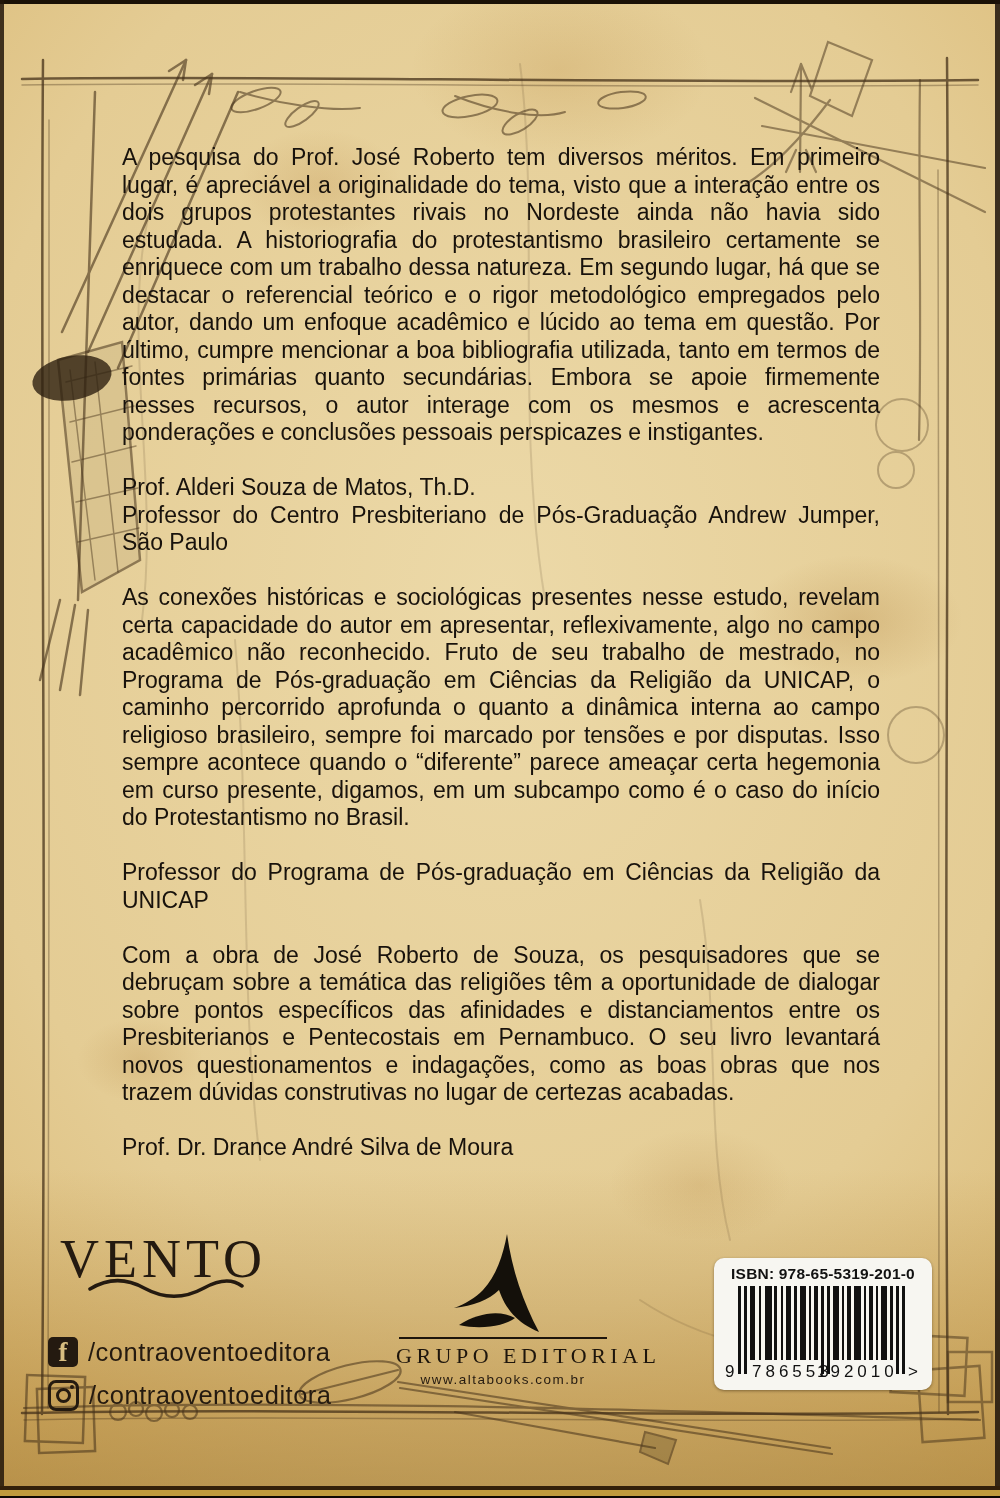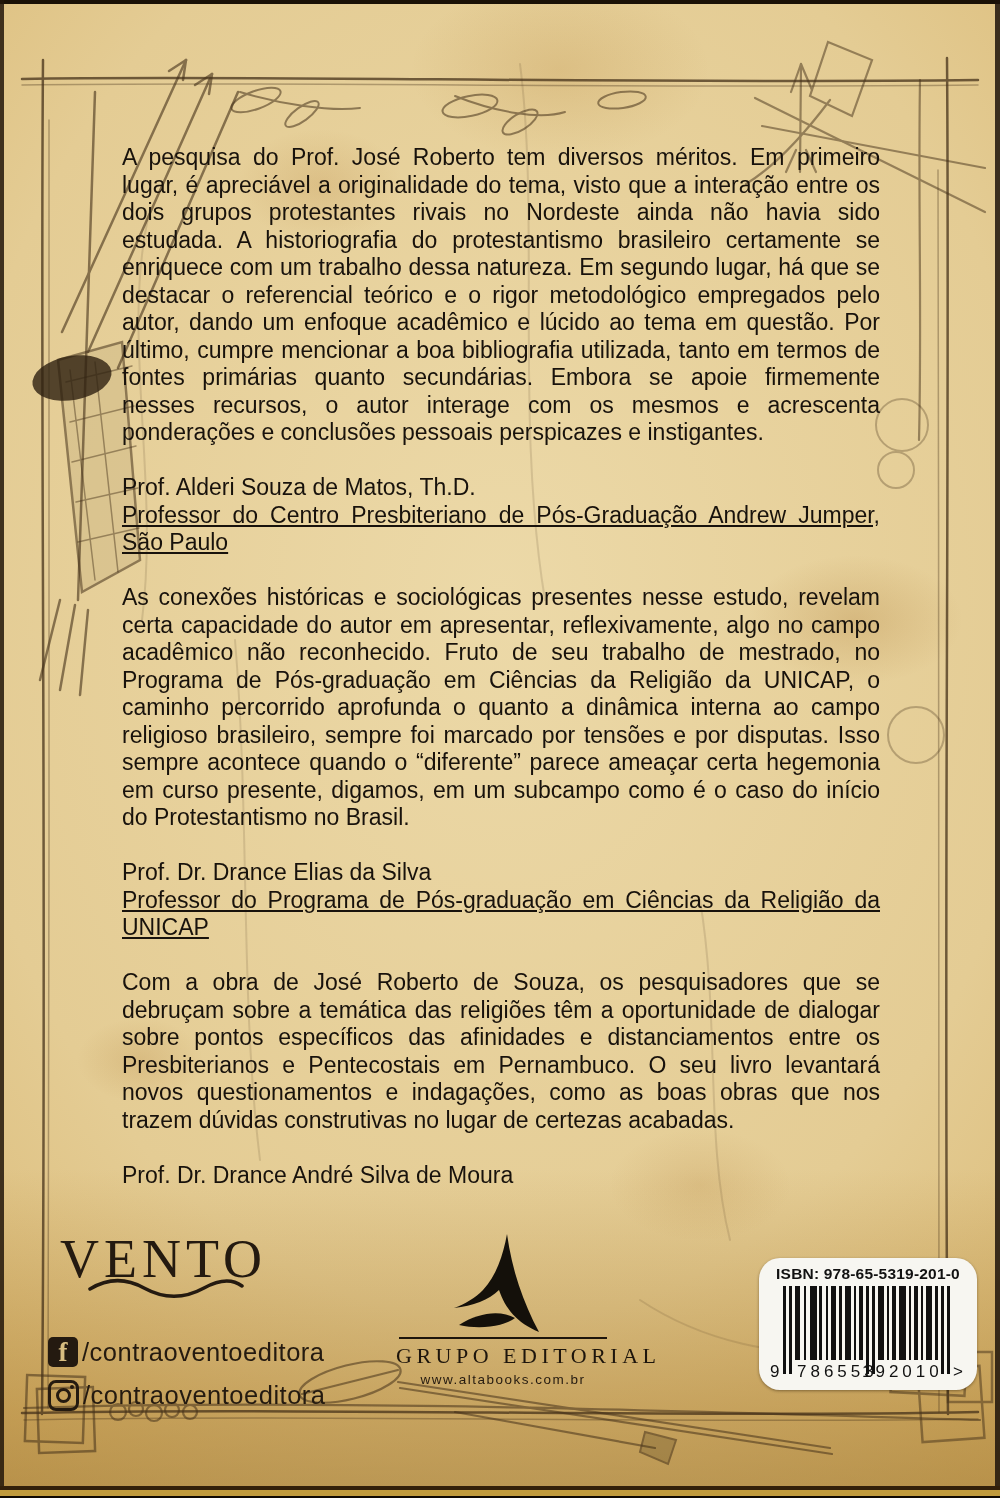--- a/index.html
+++ b/index.html
@@ -28,50 +28,50 @@
 
   .frame{position:absolute;left:0;top:0;z-index:1;}
 
   
   .quotes{
     position:absolute;left:122px;top:144px;width:758px;z-index:3;
     font-size:23px;line-height:27.5px;color:#18120c;
   }
   .quote-text{text-align:justify;margin:0 0 27.5px 0;}
   .attr{margin:0 0 27.5px 0;}
-  .attr .role{text-align:justify;text-decoration:underline;}
+  .attr .role{text-align:justify;}
 
   
   .vento{position:absolute;left:60px;top:1233px;z-index:3;color:#241a10;}
   .vento-l1{font-size:33px;letter-spacing:1.5px;line-height:34px;}
   .vento-l2{font-family:"Liberation Serif","DejaVu Serif",serif;font-size:54px;line-height:52px;letter-spacing:5px;margin-top:0px;}
   .vento-wave{margin:-10px 0 0 26px;display:block;}
 
   .social{position:absolute;left:48px;top:1336px;z-index:3;}
   .social-row{display:flex;align-items:center;margin-bottom:11px;height:32px;}
   .fb-icon{width:30px;height:30px;background:#241a10;border-radius:5px;color:#d8bd80;
     font-family:"Liberation Serif","DejaVu Serif",serif;font-weight:bold;font-size:27px;
     text-align:center;line-height:30px;overflow:hidden;}
   .ig-icon{width:25px;height:25px;border:3px solid #241a10;border-radius:8px;position:relative;}
   .ig-icon .lens{position:absolute;left:5px;top:5px;width:9px;height:9px;border:3px solid #241a10;border-radius:50%;}
   .ig-icon .dot{position:absolute;right:2px;top:2px;width:4px;height:4px;background:#241a10;border-radius:50%;}
-  .handle{font-size:25.5px;color:#241a10;margin-left:4px;letter-spacing:.5px;}
+  .handle{font-size:25.5px;color:#241a10;margin-left:10px;letter-spacing:.5px;}
 
   
   .alta{position:absolute;left:396px;top:1232px;width:214px;z-index:3;text-align:center;color:#1d150c;}
   .alta-mark{display:block;margin:0 auto;}
   .alta-name{font-family:"Liberation Serif","DejaVu Serif",serif;font-size:30px;letter-spacing:2.5px;margin-top:6px;white-space:nowrap;}
   .alta-rule{width:208px;height:2px;background:#1d150c;margin:5px auto 4px auto;}
   .alta-sub{font-family:"Liberation Serif","DejaVu Serif",serif;font-size:22px;letter-spacing:4.5px;white-space:nowrap;}
   .alta-www{font-size:13.5px;letter-spacing:1.5px;margin-top:3px;color:#241a10;}
 
   
   .isbn{position:absolute;left:714px;top:1258px;width:218px;height:132px;z-index:4;
-    background:#f7f6f1;border-radius:21px;box-shadow:0 1px 3px rgba(40,25,5,.45);
-    padding:7px 8px 0 8px;box-sizing:border-box;text-align:center;margin-left:45px;}
+    background:#f7f6f1;border-radius:10px;box-shadow:0 1px 3px rgba(40,25,5,.45);
+    padding:7px 8px 0 8px;box-sizing:border-box;text-align:center;}
   .isbn-title{font-size:15.5px;font-weight:bold;color:#111;letter-spacing:.2px;white-space:nowrap;}
   .barcode-wrap{position:relative;width:198px;height:96px;margin:3px auto 0 auto;}
   .digits{position:absolute;left:0;top:76px;width:198px;height:20px;font-size:17px;color:#111;}
   .digits span{position:absolute;top:0;letter-spacing:4px;}
   .d1{left:1px;}
   .d2{left:28px;text-align:center;}
   .d3{left:93px;text-align:right;}
   .d4{left:184px;letter-spacing:0;}
 </style>
 </head>
@@ -184,21 +184,20 @@
   </svg>
 
   <div class="quotes">
     <p class="quote-text">A pesquisa do Prof. José Roberto tem diversos méritos. Em primeiro lugar, é apreciável a originalidade do tema, visto que a interação entre os dois grupos protestantes rivais no Nordeste ainda não havia sido estudada. A historiografia do protestantismo brasileiro certamente se enriquece com um trabalho dessa natureza. Em segundo lugar, há que se destacar o referencial teórico e o rigor metodológico empregados pelo autor, dando um enfoque acadêmico e lúcido ao tema em questão. Por último, cumpre mencionar a boa bibliografia utilizada, tanto em termos de fontes primárias quanto secundárias. Embora se apoie firmemente nesses recursos, o autor interage com os mesmos e acrescenta ponderações e conclusões pessoais perspicazes e instigantes.</p>
     <div class="attr">
       <div class="author">Prof. Alderi Souza de Matos, Th.D.</div>
       <div class="role">Professor do Centro Presbiteriano de Pós-Graduação Andrew Jumper, São Paulo</div>
     </div>
     <p class="quote-text">As conexões históricas e sociológicas presentes nesse estudo, revelam certa capacidade do autor em apresentar, reflexivamente, algo no campo acadêmico não reconhecido. Fruto de seu trabalho de mestrado, no Programa de Pós-graduação em Ciências da Religião da UNICAP, o caminho percorrido aprofunda o quanto a dinâmica interna ao campo religioso brasileiro, sempre foi marcado por tensões e por disputas. Isso sempre acontece quando o “diferente” parece ameaçar certa hegemonia em curso presente, digamos, em um subcampo como é o caso do início do Protestantismo no Brasil.</p>
     <div class="attr">
-      <div class="author">Prof. Dr. Drance Elias da Silva</div>
       <div class="role">Professor do Programa de Pós-graduação em Ciências da Religião da UNICAP</div>
     </div>
     <p class="quote-text">Com a obra de José Roberto de Souza, os pesquisadores que se debruçam sobre a temática das religiões têm a oportunidade de dialogar sobre pontos específicos das afinidades e distanciamentos entre os Presbiterianos e Pentecostais em Pernambuco. O seu livro levantará novos questionamentos e indagações, como as boas obras que nos trazem dúvidas construtivas no lugar de certezas acabadas.</p>
     <div class="attr">
       <div class="author">Prof. Dr. Drance André Silva de Moura</div>
     </div>
   </div>
 
   <div class="vento">
     <div class="vento-l2">VENTO</div>

